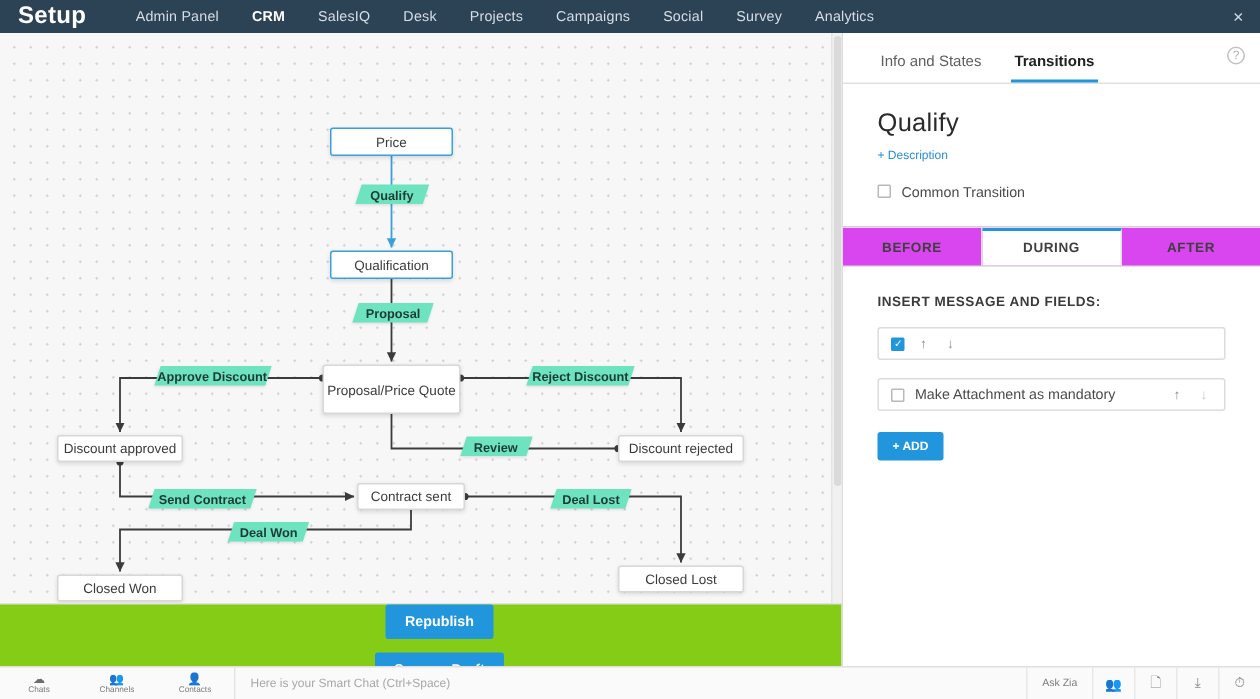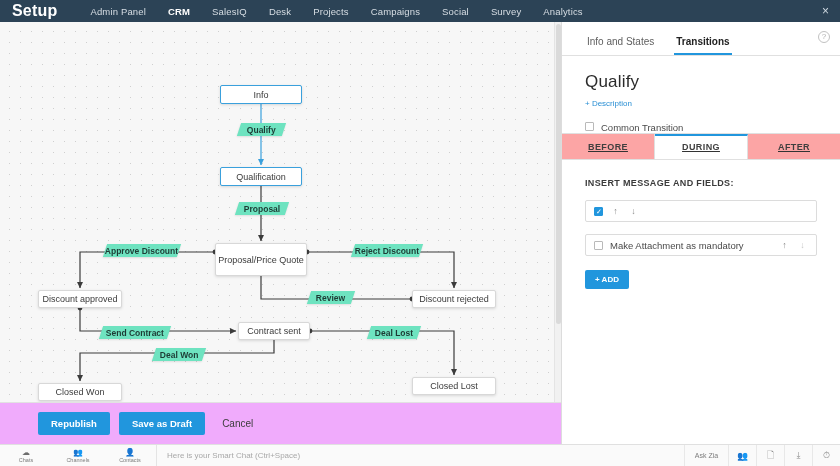--- a/index.html
+++ b/index.html
@@ -84,22 +84,22 @@
     background:#f1f1f1; border-left:1px solid #e4e4e4;
   }
   .canvas-scroll .thumb {
     position:absolute; left:1px; top:2px; width:5px; height:300px;
     background:#dadada; border-radius:3px;
   }
 
   
   .canvas-actions {
     position:absolute; left:0; right:0; bottom:0; height:42px;
-    background:#f0abfc; border-top:1px solid #e2e2e2;
-    display:flex; align-items:center; padding-left:38px; gap:9px;
+    background:#84cc16; border-top:1px solid #e2e2e2;
+    display:flex; align-items:center; padding-left:25px; gap:9px;flex-direction:column;
   }
   .btn-primary {
     background:#2196dd; color:#fff; border:none;
     font-size:9.5px; font-weight:bold;
     padding:6px 13px; border-radius:2px; cursor:pointer;
     font-family:"Liberation Sans", sans-serif;
   }
   .btn-text {
     background:none; border:none; color:#3c3c3c; font-size:10px;
     padding:6px 8px; cursor:pointer;
@@ -135,24 +135,23 @@
     background:#fff; flex:0 0 auto; position:relative;
   }
   .cbox.checked { background:#2196dd; border-color:#2196dd; }
   .cbox.checked:after {
     content:"✓"; color:#fff; font-size:7px; position:absolute;
     left:1px; top:-1px; line-height:10px;
   }
   .panel-check-label { font-size:9.5px; color:#4a4a4a; }
 
   .seg-tabs {
-    display:flex; 
+    display:flex; margin-top:17px;
     border-top:1px solid #e0e0e0; border-bottom:1px solid #e0e0e0;
-    background:#fca5a5;
-    text-decoration:underline;
+    background:#d946ef;
   }
   .seg-tab {
     flex:1; text-align:center; font-size:9px; font-weight:bold;
     color:#3f3f3f; letter-spacing:.4px;
     padding:8px 0 7px 0; cursor:pointer;
     border-right:1px solid #e0e0e0;
   }
   .seg-tab:last-child { border-right:none; }
   .seg-tab.active {
     background:#ffffff; border-top:2px solid #2196dd; padding-top:6px;
@@ -249,21 +248,21 @@
         <path d="M412,277 L261,277 L261,241" fill="none" stroke="#3b3b3b" stroke-width="1.2" marker-start="url(#dot)" marker-end="url(#ah)"></path>
 
         <path d="M80,286 L80,309 L236,309" fill="none" stroke="#3b3b3b" stroke-width="1.2" marker-start="url(#dot)" marker-end="url(#ah)"></path>
 
         <path d="M310,309 L454,309 L454,353" fill="none" stroke="#3b3b3b" stroke-width="1.2" marker-start="url(#dot)" marker-end="url(#ah)"></path>
 
         <path d="M274,318 L274,331 L80,331 L80,359" fill="none" stroke="#3b3b3b" stroke-width="1.2" marker-end="url(#ah)"></path>
       </svg>
 
       <div id="nodes">
-          <div class="node sel" style="left: 220px; top: 63px; width: 82px; height: 19px;">Info</div>
+          <div class="node sel" style="left: 220px; top: 63px; width: 82px; height: 19px;">Price</div>
           <div class="node sel" style="left: 220px; top: 145px; width: 82px; height: 19px;">Qualification</div>
           <div class="node" style="left: 215px; top: 221px; width: 92px; height: 33px; text-align: center;">Proposal/Price Quote</div>
           <div class="node" style="left: 38px; top: 268px; width: 84px; height: 18px;">Discount approved</div>
           <div class="node" style="left: 412px; top: 268px; width: 84px; height: 18px;">Discount rejected</div>
           <div class="node" style="left: 238px; top: 300px; width: 72px; height: 18px;">Contract sent</div>
           <div class="node" style="left: 38px; top: 361px; width: 84px; height: 18px;">Closed Won</div>
           <div class="node" style="left: 412px; top: 355px; width: 84px; height: 18px;">Closed Lost</div>
         </div>
       <div id="transitions">
           <div class="trans" style="left: 239px; top: 101px; width: 45px;">

